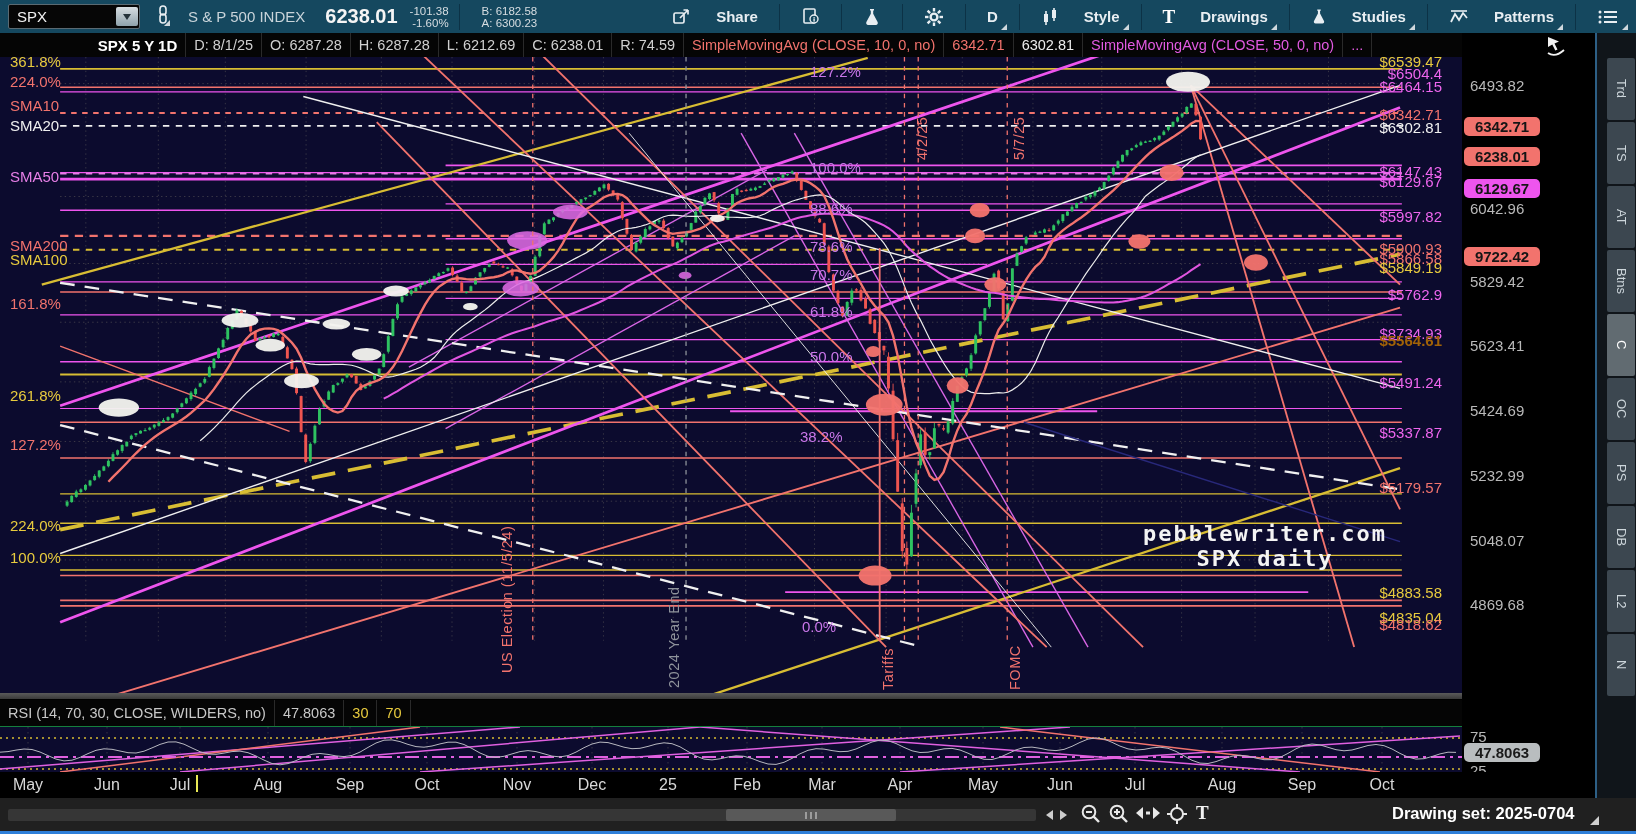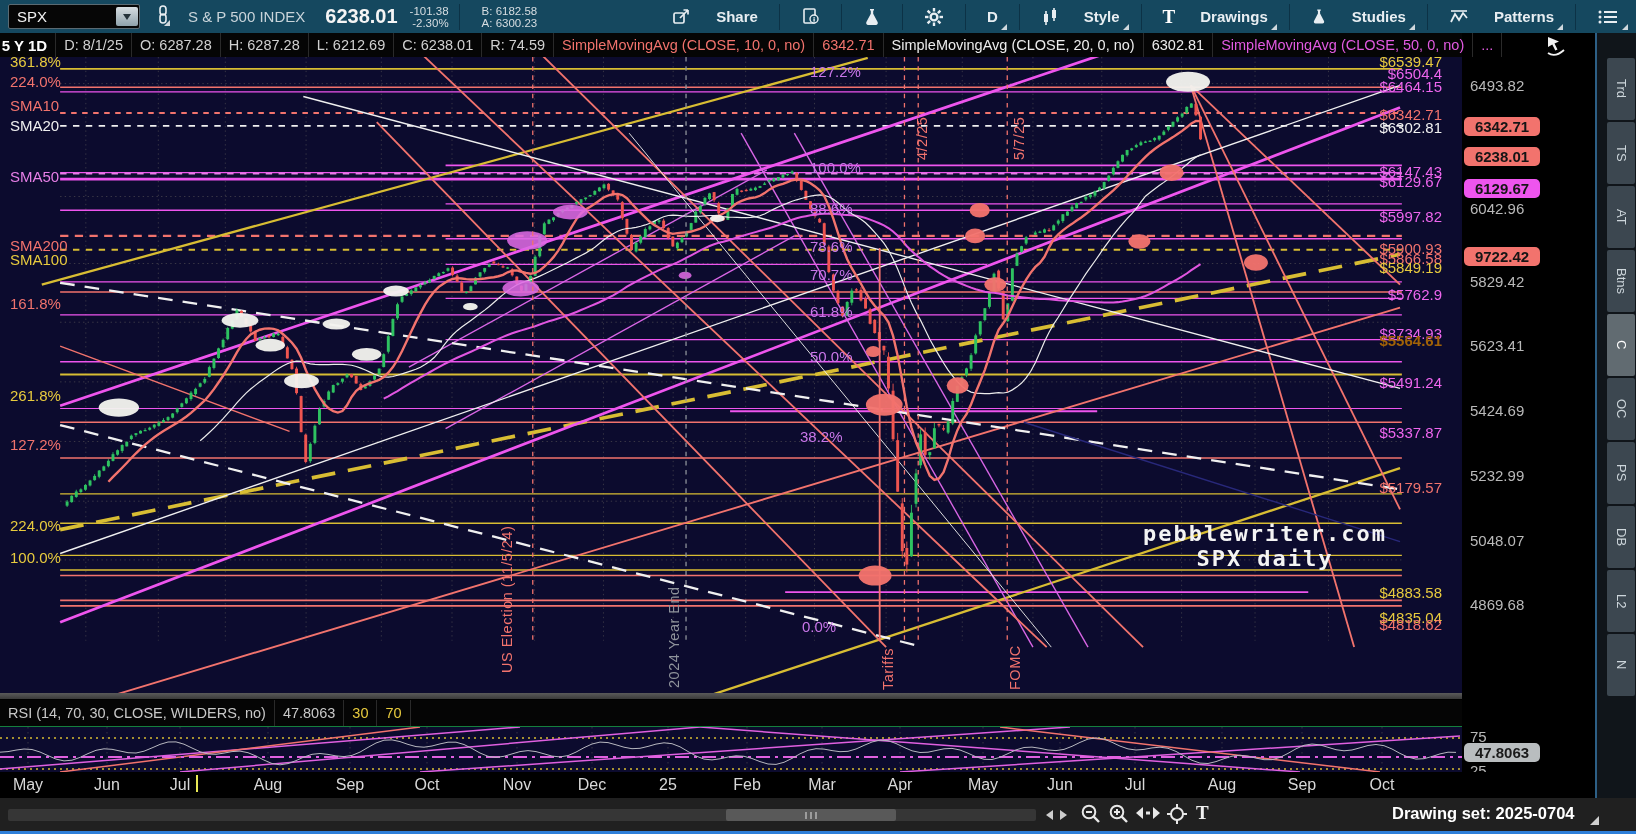--- a/index.html
+++ b/index.html
@@ -77,21 +77,21 @@
       <svg width="18" height="20" viewBox="0 0 18 20">
           <rect x="6" y="1" width="6" height="9" rx="3" fill="none" stroke="#e8eef2" stroke-width="1.6"></rect>
           <rect x="6" y="9" width="6" height="9" rx="3" fill="none" stroke="#e8eef2" stroke-width="1.6"></rect>
         </svg>
       <span class="caret"></span>
     </span>
     <span class="tbdesc">S &amp; P 500 INDEX</span>
     <span class="tblast">6238.01</span>
     <div class="tbcol rt">
       <span>-101.38</span>
-      <span>-2.30%</span>
+      <span>-1.60%</span>
     </div>
     <div class="tbsep"></div>
     <div class="tbcol">
       <span>B: 6182.58</span>
       <span>A: 6300.23</span>
     </div>
 
     <div class="tbright">
       <div class="tbbtn">
         <svg width="19" height="18" viewBox="0 0 19 18">
@@ -194,21 +194,20 @@
   <div class="chead" id="chead">
       <div class="chcell title">SPX 5 Y 1D</div>
       <div class="chcell">D: 8/1/25</div>
       <div class="chcell">O: 6287.28</div>
       <div class="chcell">H: 6287.28</div>
       <div class="chcell">L: 6212.69</div>
       <div class="chcell">C: 6238.01</div>
       <div class="chcell">R: 74.59</div>
       <div class="chcell" style="color: rgb(242, 115, 109);">SimpleMovingAvg (CLOSE, 10, 0, no)</div>
       <div class="chcell" style="color: rgb(242, 115, 109);">6342.71</div>
-      <div class="chcell" style="color: rgb(237, 237, 237);">SimpleMovingAvg (CLOSE, 20, 0, no)</div>
       <div class="chcell" style="color: rgb(237, 237, 237);">6302.81</div>
       <div class="chcell" style="color: rgb(226, 90, 226);">SimpleMovingAvg (CLOSE, 50, 0, no)</div>
       <div class="chcell" style="color: rgb(226, 90, 226);">...</div>
     </div>
 
   <div id="plotwrap">
     <svg id="chart-main" width="1462" height="636" viewBox="0 57 1462 693">
         <g>
           <line x1="28" y1="57" x2="28" y2="693" stroke="rgba(185,180,140,.28)" stroke-width="1" stroke-dasharray="1.5,3.5"></line>
           <line x1="107" y1="57" x2="107" y2="693" stroke="rgba(185,180,140,.28)" stroke-width="1" stroke-dasharray="1.5,3.5"></line>

